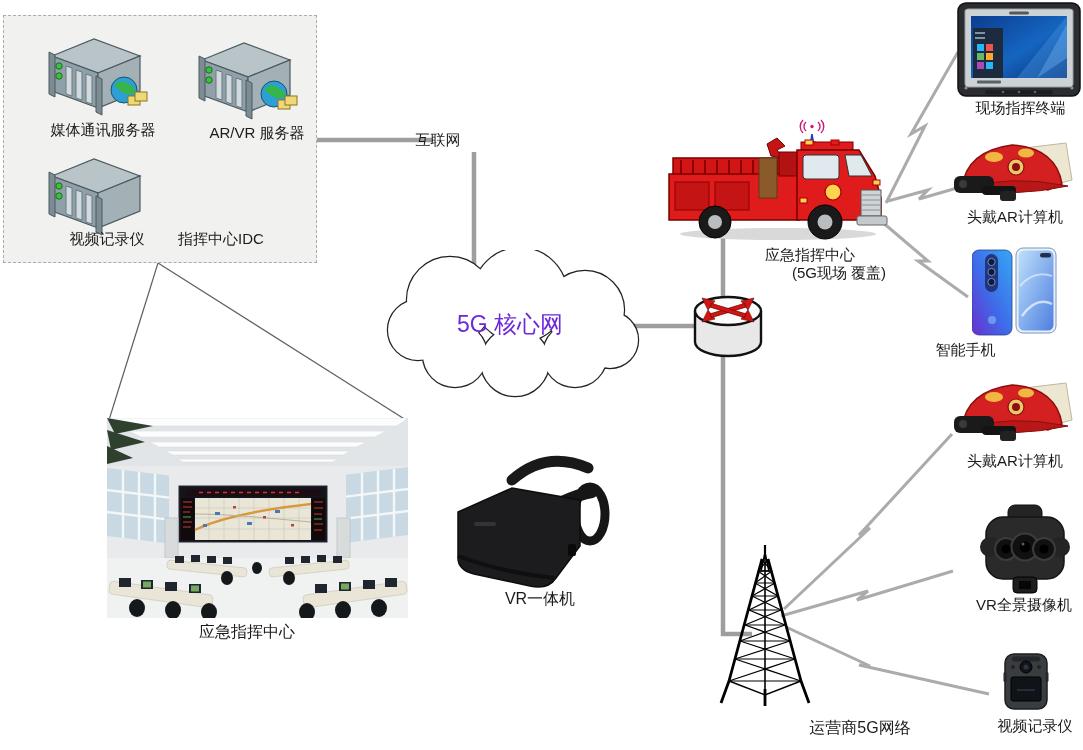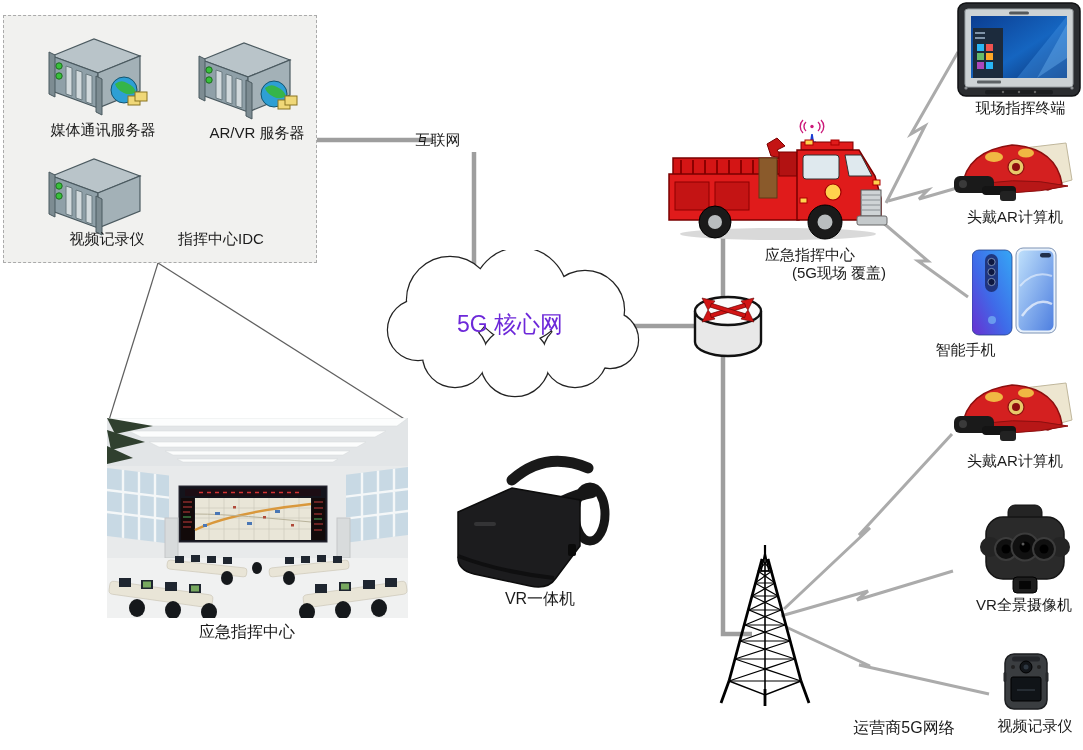--- a/index.html
+++ b/index.html
@@ -341,21 +341,21 @@
         <path d="M25,98 L80,116 M75,98 L20,116"></path>
         <path d="M20,116 L86,138 M80,116 L14,138"></path>
       </g>
       <g stroke-width="1">
         <path d="M43,28 H57 M40,40 H60 M37,53 H63 M34,67 H66 M30,82 H70 M25,98 H75 M20,116 H80 M14,138 H86"></path>
       </g>
       <path d="M14,138 L6,160 M86,138 L94,160 M50,146 L50,163" stroke-width="2.8"></path>
       <path d="M14,138 L50,152 L86,138" stroke-width="1.4"></path>
     </g>
   </svg>
-  <div class="lbl big" style="left:844px;top:719px;width:120px;z-index:3">运营商5G网络</div>
+  <div class="lbl big" style="left:800px;top:719px;width:120px;z-index:3">运营商5G网络</div>
 
   <svg class="abs" style="left:450px;top:448px;z-index:3" width="168" height="142" viewBox="0 0 168 142">
     <path d="M62,32 Q96,2 138,20" stroke="#191919" stroke-width="11" fill="none" stroke-linecap="round"></path>
     <ellipse cx="140" cy="66" rx="15" ry="27" stroke="#161616" stroke-width="9" fill="none"></ellipse>
     <path d="M112,54 Q130,46 142,44" stroke="#161616" stroke-width="12" fill="none" stroke-linecap="round"></path>
     <polygon points="8,64 62,40 130,52 72,80" fill="#2e2e30"></polygon>
     <path d="M8,64 L8,110 Q8,122 24,126 L80,138 Q98,142 106,130 L130,98 L130,52 L62,40 Z" fill="#1c1c1e" stroke="#0c0c0c" stroke-width="1.5"></path>
     <path d="M8,108 Q50,124 104,130" stroke="#0f0f10" stroke-width="4" fill="none"></path>
     <rect x="118" y="96" width="8" height="12" rx="2" fill="#0a0a0a"></rect>
     <rect x="24" y="74" width="22" height="4" rx="2" fill="#343436"></rect>

